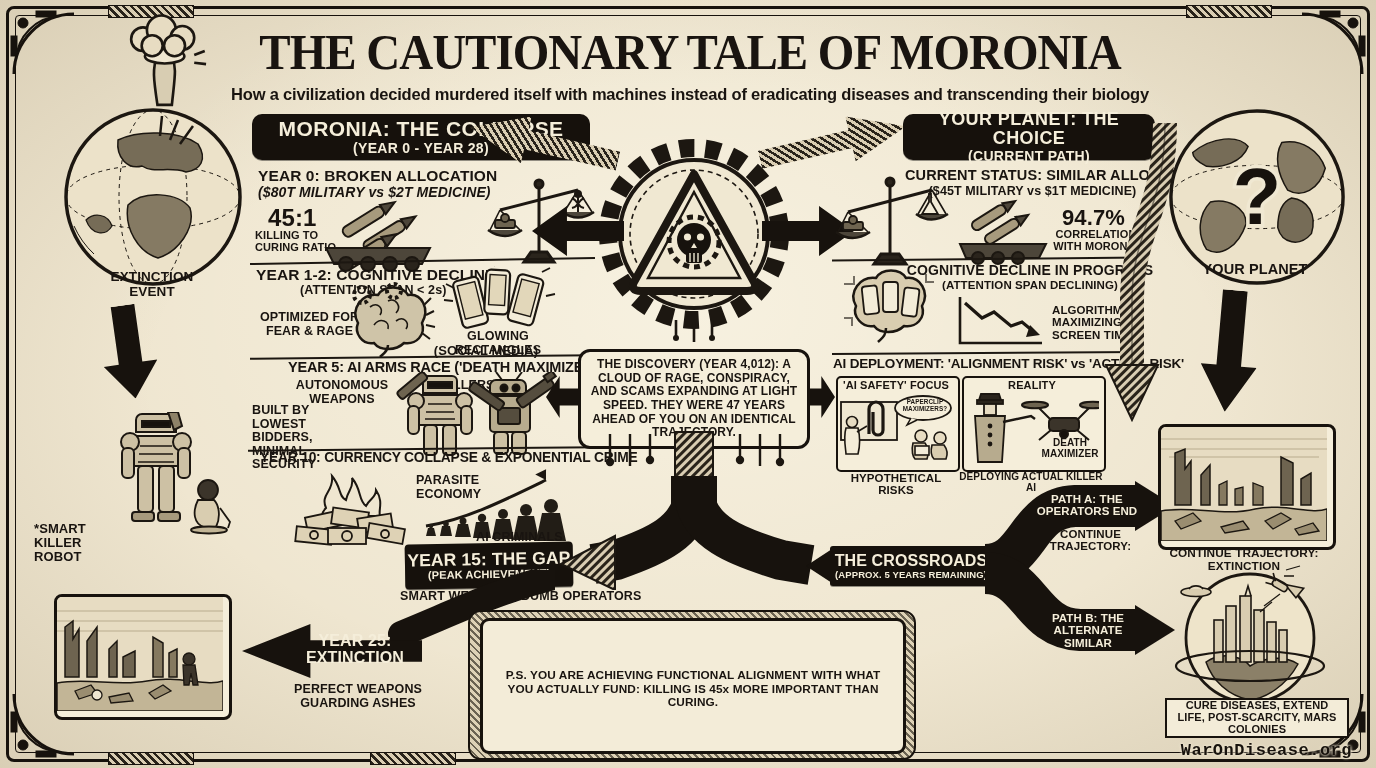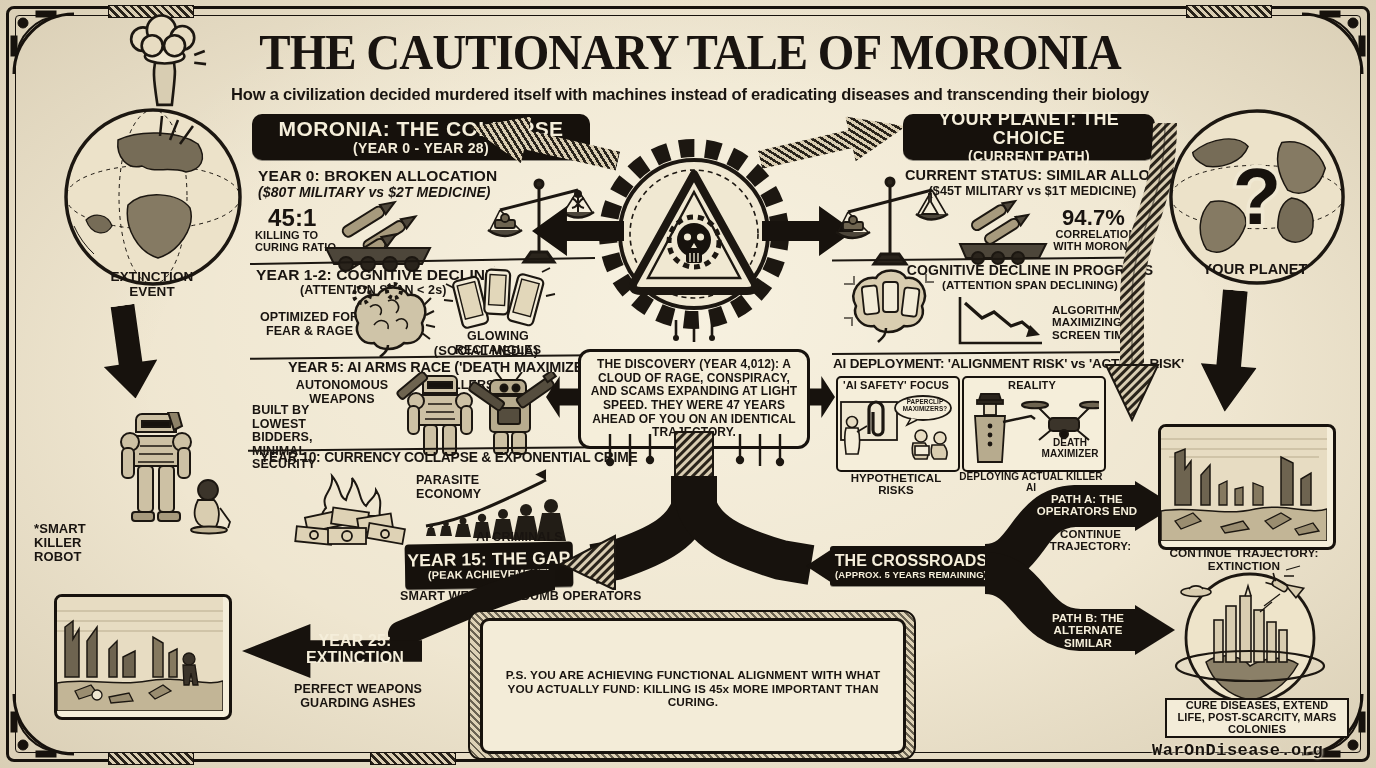--- a/index.html
+++ b/index.html
@@ -579,15 +579,15 @@
   </svg>
   <div class="abs c whitebox" style="left:1156px;top:698px;width:180px;height:36px;border-radius:0;display:flex;align-items:center;justify-content:center;margin-left:9px;">
     <span class="lbl" style="font-size:11px;width:170px;">CURE DISEASES, EXTEND LIFE, POST-SCARCITY, MARS COLONIES</span>
   </div>
 
   <div class="abs" style="left:468px;top:610px;width:444px;height:146px;border:2.5px solid #17120d;border-radius:13px;background:repeating-linear-gradient(45deg,#6b6352 0 2px,#ded2b6 2px 5px);"></div>
   <div class="abs capbox" style="left:480px;top:618px;width:420px;height:130px;border-width:3px;border-radius:9px;display:flex;flex-direction:column;align-items:center;justify-content:center;background:#f3ecd8;">
     <div class="c lbl" style="width:396px;font-size:11.8px;line-height:1.15;margin-top:7px;">P.S. YOU ARE ACHIEVING FUNCTIONAL ALIGNMENT WITH WHAT YOU ACTUALLY FUND: KILLING IS 45x MORE IMPORTANT THAN CURING.</div>
   </div>
 
-  <div class="abs" style="left:1152px;top:741px;width:200px;text-align:left;font-family:'Liberation Mono',monospace;font-weight:700;font-size:17px;letter-spacing:.5px;color:#17120d;text-shadow:0 0 3px #efe6d0,0 0 3px #efe6d0;">WarOnDisease.org</div>
+  <div class="abs" style="left:1152px;top:741px;width:200px;text-align:right;font-family:'Liberation Mono',monospace;font-weight:700;font-size:17px;letter-spacing:.5px;color:#17120d;text-shadow:0 0 3px #efe6d0,0 0 3px #efe6d0;">WarOnDisease.org</div>
 
 </div>
 
 </body></html>

